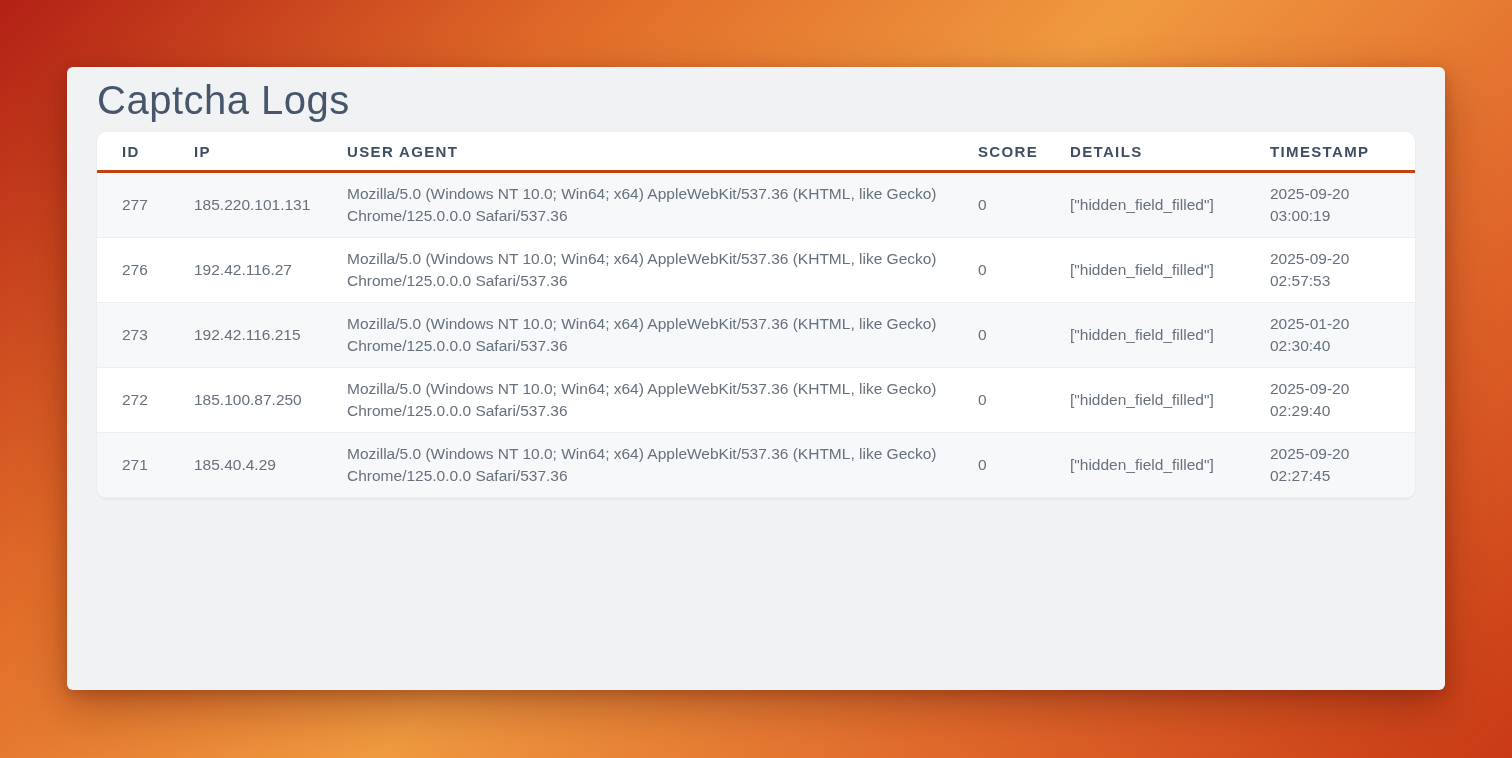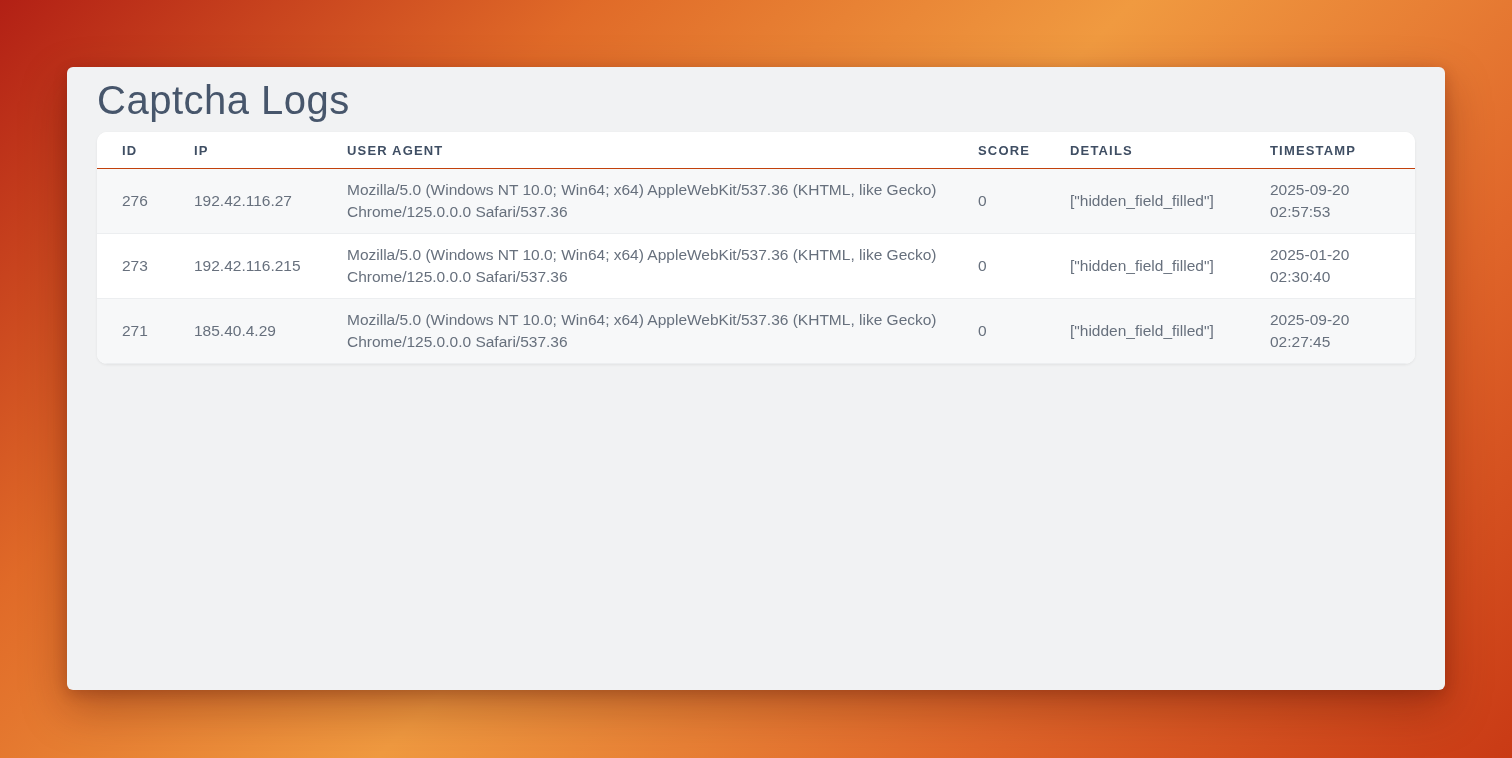--- a/index.html
+++ b/index.html
@@ -32,28 +32,28 @@
     overflow: hidden;
     box-shadow: 0 1px 3px rgba(0,0,0,0.07);
   }
   table {
     width: 100%;
     border-collapse: collapse;
     table-layout: fixed;
   }
   thead th {
     text-align: left;
-    font-size: 13px;
+    font-size: 15px;
     font-weight: 700;
     letter-spacing: 0.09em;
     color: #3f4e63;
     text-transform: uppercase;
     background: #ffffff;
     padding: 11px 12px 10px 12px;
-    border-bottom: 1px solid #c2410c;
+    border-bottom: 3px solid #c2410c;
     white-space: nowrap;
   }
   tbody td {
     font-size: 15.5px;
     color: #67707d;
     padding: 10px 12px;
     line-height: 22px;
     vertical-align: middle;
     overflow-wrap: break-word;
   }
@@ -84,36 +84,52 @@
           <th class="col-id">ID</th>
           <th>IP</th>
           <th>USER AGENT</th>
           <th>SCORE</th>
           <th>DETAILS</th>
           <th>TIMESTAMP</th>
         </tr>
       </thead>
       <tbody>
           <tr>
+    <td class="col-id">277</td>
+    <td>185.220.101.131</td>
+    <td>Mozilla/5.0 (Windows NT 10.0; Win64; x64) AppleWebKit/537.36 (KHTML, like Gecko) Chrome/125.0.0.0 Safari/537.36</td>
+    <td>0</td>
+    <td>["hidden_field_filled"]</td>
+    <td class="col-ts">2025-09-20 03:00:19</td>
+  </tr>
+          <tr>
     <td class="col-id">276</td>
     <td>192.42.116.27</td>
     <td>Mozilla/5.0 (Windows NT 10.0; Win64; x64) AppleWebKit/537.36 (KHTML, like Gecko) Chrome/125.0.0.0 Safari/537.36</td>
     <td>0</td>
     <td>["hidden_field_filled"]</td>
     <td class="col-ts">2025-09-20 02:57:53</td>
   </tr>
           <tr>
     <td class="col-id">273</td>
     <td>192.42.116.215</td>
     <td>Mozilla/5.0 (Windows NT 10.0; Win64; x64) AppleWebKit/537.36 (KHTML, like Gecko) Chrome/125.0.0.0 Safari/537.36</td>
     <td>0</td>
     <td>["hidden_field_filled"]</td>
     <td class="col-ts">2025-01-20 02:30:40</td>
   </tr>
           <tr>
+    <td class="col-id">272</td>
+    <td>185.100.87.250</td>
+    <td>Mozilla/5.0 (Windows NT 10.0; Win64; x64) AppleWebKit/537.36 (KHTML, like Gecko) Chrome/125.0.0.0 Safari/537.36</td>
+    <td>0</td>
+    <td>["hidden_field_filled"]</td>
+    <td class="col-ts">2025-09-20 02:29:40</td>
+  </tr>
+          <tr>
     <td class="col-id">271</td>
     <td>185.40.4.29</td>
     <td>Mozilla/5.0 (Windows NT 10.0; Win64; x64) AppleWebKit/537.36 (KHTML, like Gecko) Chrome/125.0.0.0 Safari/537.36</td>
     <td>0</td>
     <td>["hidden_field_filled"]</td>
     <td class="col-ts">2025-09-20 02:27:45</td>
   </tr>
         </tbody>
     </table>
   </div>

